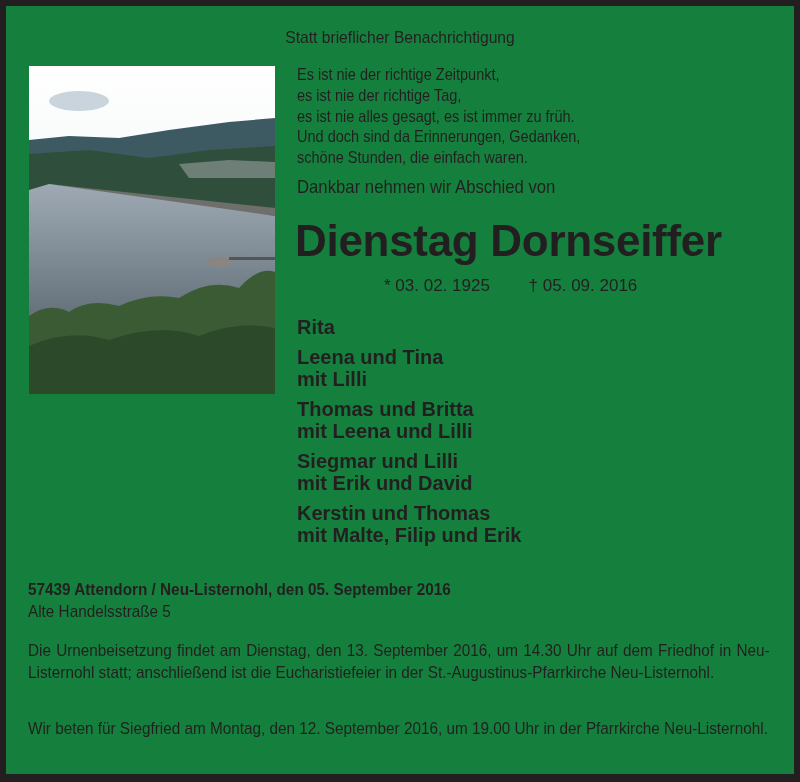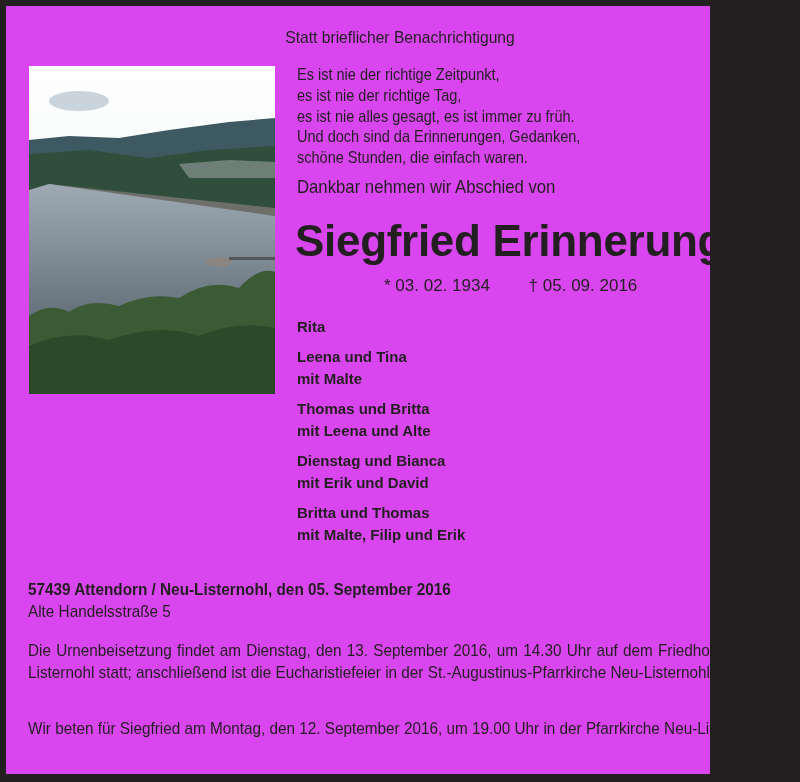--- a/index.html
+++ b/index.html
@@ -1,30 +1,30 @@
 <!DOCTYPE html>
 <html><head>
 <meta charset="utf-8">
 <style>
   html, body { margin:0; padding:0; }
   body { width:800px; height:782px; background:#231f20; position:relative; overflow:hidden;
          font-family:"Liberation Sans", sans-serif; color:#231f20; }
-  .card { position:absolute; left:6px; top:6px; width:704px; height:768px; background:#d946ef; }
+  .card { position:absolute; left:6px; top:6px; width:788px; height:768px; background:#15803d; }
   .headline { position:absolute; left:0; width:788px; top:22px; text-align:center; font-size:17px;
               transform:scaleX(0.92); }
   .photo { position:absolute; left:23px; top:60px; width:246px; height:328px; overflow:hidden; }
   .poem { position:absolute; left:291px; top:58px; font-size:16.5px; line-height:20.8px;
           transform:scaleX(0.88); transform-origin:left top; white-space:nowrap; }
   .dankbar { position:absolute; left:291px; top:170px; font-size:19px; transform:scaleX(0.88);
              transform-origin:left top; white-space:nowrap; }
   .name { position:absolute; left:289px; top:210px; font-size:44px; font-weight:bold; letter-spacing:-0.3px;
           white-space:nowrap; }
   .dates { position:absolute; left:378px; top:270px; font-size:17px; white-space:nowrap; }
   .dates span { margin-right:34px; }
-  .family { position:absolute; left:291px; top:310px; font-size:15px; font-weight:bold; line-height:22px; }
+  .family { position:absolute; left:291px; top:310px; font-size:20px; font-weight:bold; line-height:22px; }
   .family .grp { margin-bottom:8px; white-space:nowrap; }
   .place { position:absolute; left:22px; top:573px; font-size:17px; transform:scaleX(0.9);
            transform-origin:left top; white-space:nowrap; line-height:22px; }
   .place .b { font-weight:bold; }
   .para { position:absolute; left:22px; width:478px; font-size:17px; line-height:22px; text-align:justify;
           transform:scaleX(1.54); transform-origin:left top; }
   .para1 { top:634px; }
   .para2 { top:712px; }
 </style>
 </head>
@@ -63,45 +63,45 @@
   <div class="poem">
     <div>Es ist nie der richtige Zeitpunkt,</div>
     <div>es ist nie der richtige Tag,</div>
     <div>es ist nie alles gesagt, es ist immer zu früh.</div>
     <div>Und doch sind da Erinnerungen, Gedanken,</div>
     <div>schöne Stunden, die einfach waren.</div>
   </div>
 
   <div class="dankbar">Dankbar nehmen wir Abschied von</div>
 
-  <div class="name">Siegfried Erinnerungen</div>
+  <div class="name">Dienstag Dornseiffer</div>
 
   <div class="dates">
-    <span>* 03. 02. 1934</span>
+    <span>* 03. 02. 1925</span>
     <span>† 05. 09. 2016</span>
   </div>
 
   <div class="family">
     <div class="grp">
       <div>Rita</div>
     </div>
     <div class="grp">
       <div>Leena und Tina</div>
-      <div>mit Malte</div>
+      <div>mit Lilli</div>
     </div>
     <div class="grp">
       <div>Thomas und Britta</div>
-      <div>mit Leena und Alte</div>
+      <div>mit Leena und Lilli</div>
     </div>
     <div class="grp">
-      <div>Dienstag und Bianca</div>
+      <div>Siegmar und Lilli</div>
       <div>mit Erik und David</div>
     </div>
     <div class="grp">
-      <div>Britta und Thomas</div>
+      <div>Kerstin und Thomas</div>
       <div>mit Malte, Filip und Erik</div>
     </div>
   </div>
 
   <div class="place">
     <div class="b">57439 Attendorn / Neu-Listernohl, den 05. September 2016</div>
     <div>Alte Handelsstraße 5</div>
   </div>
 
   <div class="para para1" style="transform:scaleX(0.9);width:824px;">Die Urnenbeisetzung findet am Dienstag, den 13. September 2016, um 14.30 Uhr auf dem Friedhof in Neu-Listernohl statt; anschließend ist die Eucharistiefeier in der St.-Augustinus-Pfarrkirche Neu-Listernohl.</div>

